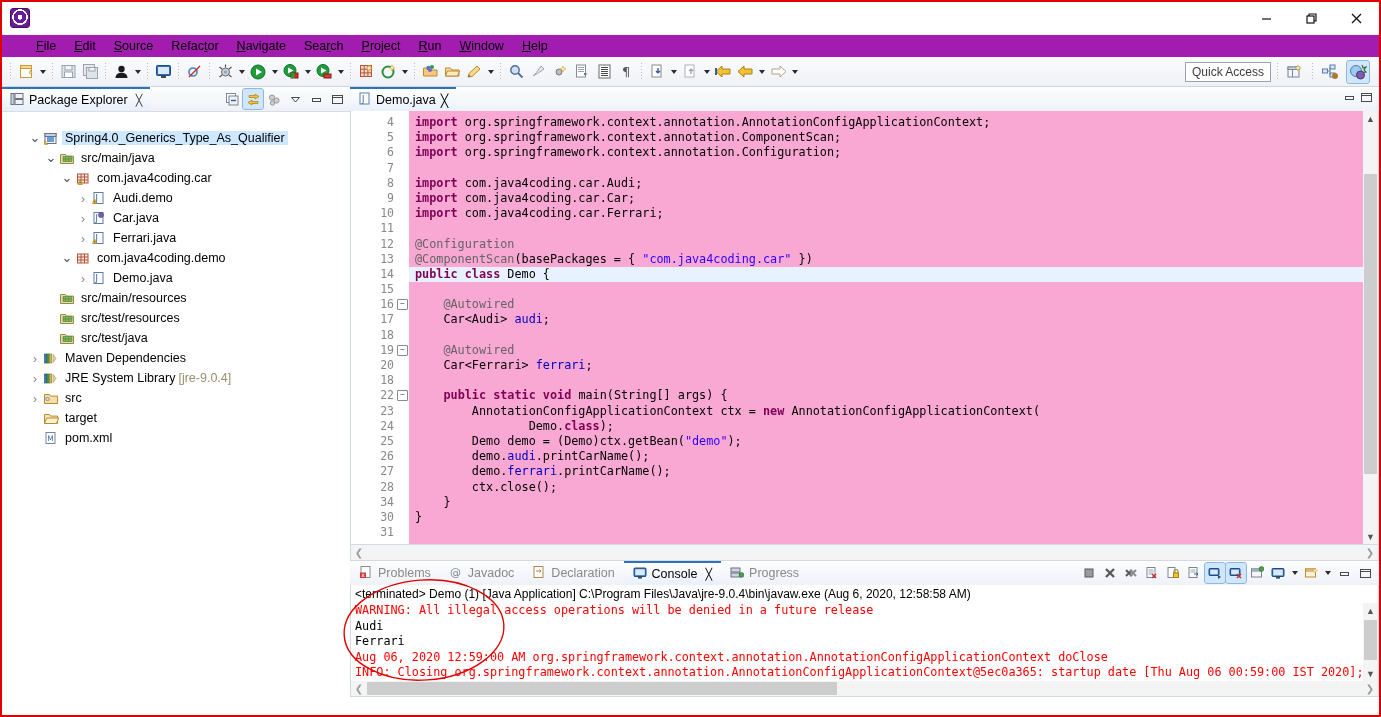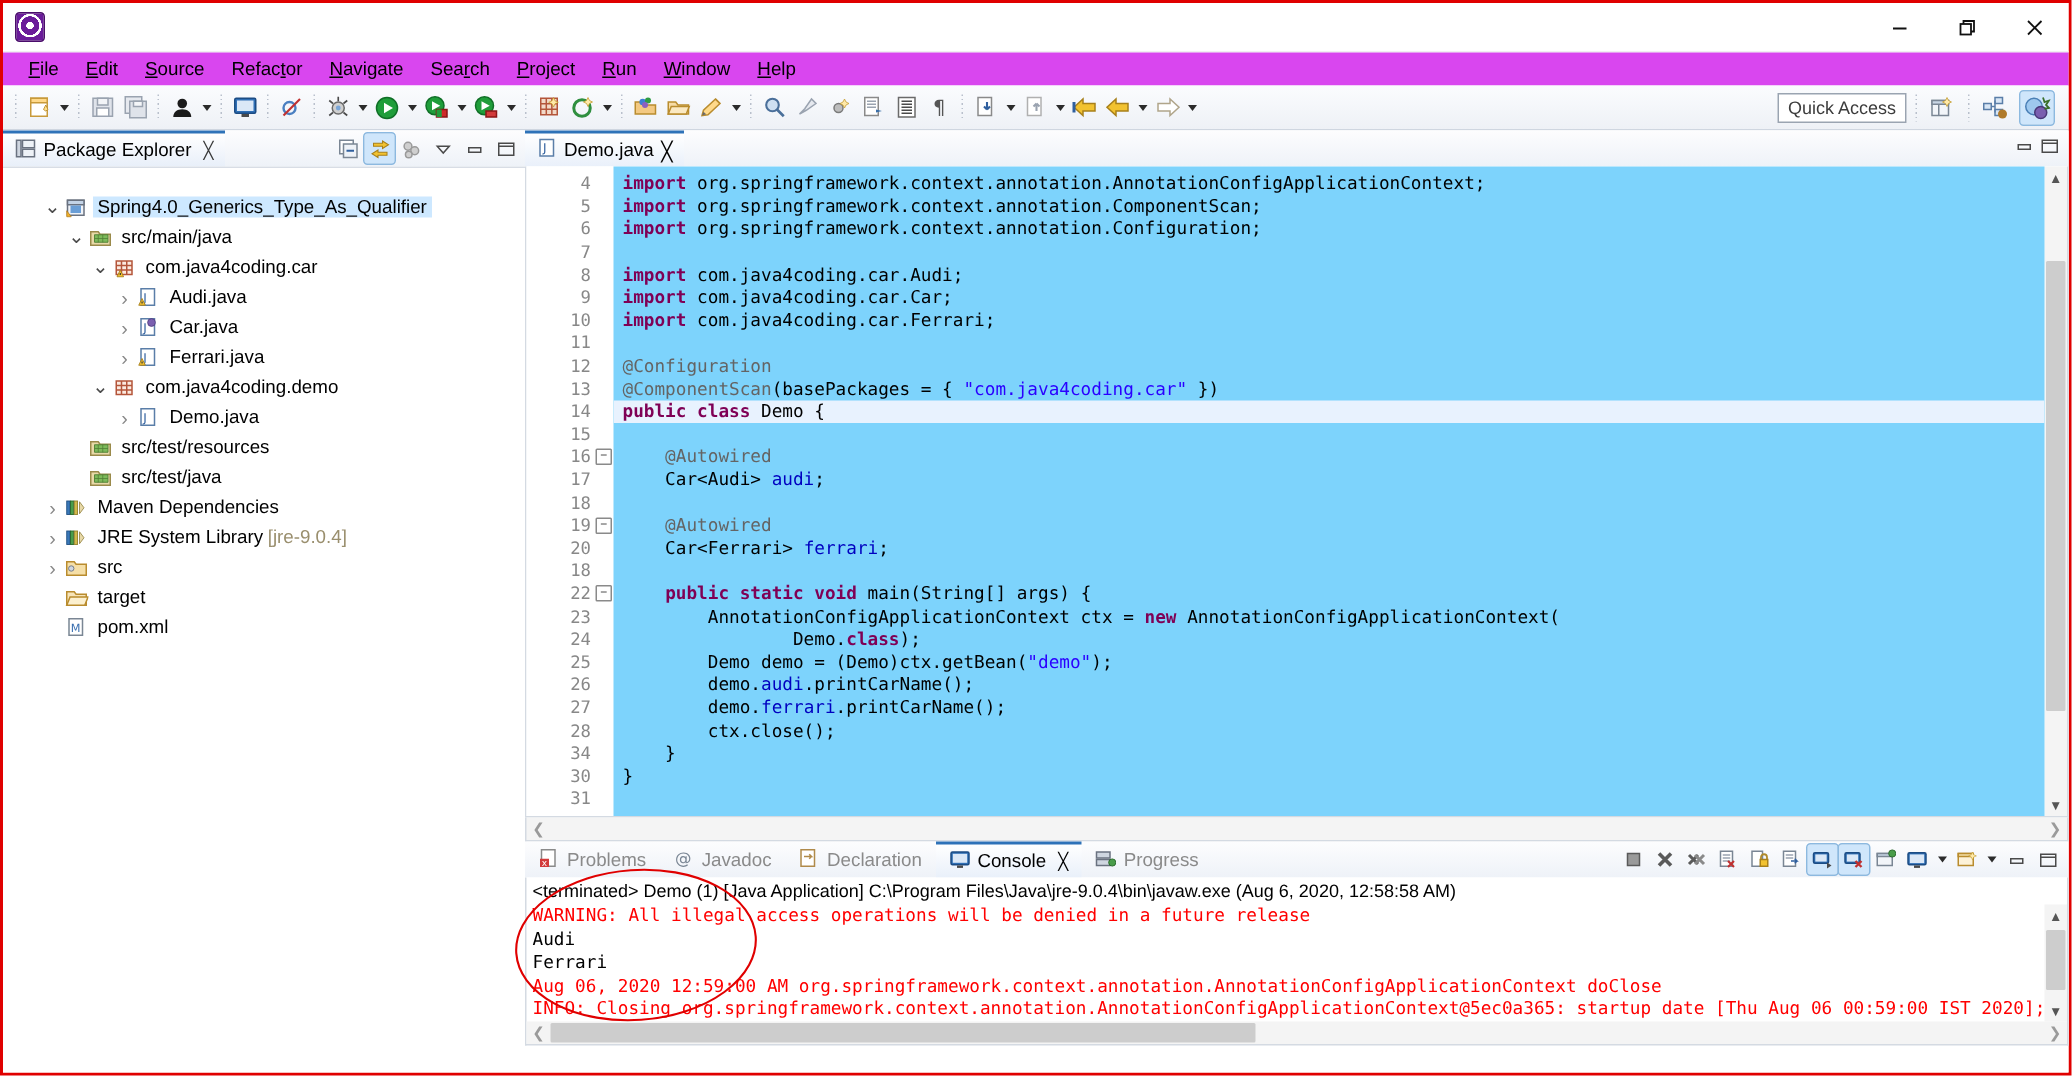--- a/index.html
+++ b/index.html
@@ -28,21 +28,21 @@
     background:radial-gradient(circle at 50% 45%, #ffffff 0 18%, #6a1b9a 19% 46%, #ffffff 47% 58%, #6a1b9a 59% 100%);
     border:1px solid #4a0d6b;flex:0 0 auto;
   }
   .titlebar .title{font-size:13px;white-space:nowrap;overflow:hidden;letter-spacing:0px;}
   .winbtns{margin-left:auto;display:flex;height:32px;}
   .winbtn{width:45px;height:32px;display:flex;align-items:center;justify-content:center;font-size:15px;color:#111;}
 
   
   .menubar{
     height:22px;flex:0 0 22px;display:flex;align-items:center;
-    padding-left:8px;background:#d946ef;font-size:12.5px;
+    padding-left:25px;background:#a21caf;font-size:12.5px;
   }
   .menubar span{padding:2px 9px;color:#000;}
   .menubar span u{text-decoration:underline;}
 
   
   .toolbar{
     height:29px;flex:0 0 29px;display:flex;align-items:center;
     background:linear-gradient(#fbfcfe,#eef1f6);
     border-bottom:1px solid #cfd6e0;padding:0 4px;gap:0px;
   }
@@ -102,21 +102,21 @@
   .markerbar{width:14px;flex:0 0 14px;background:#fff;}
   .gutter{
     width:32px;flex:0 0 32px;background:#fff;text-align:right;
     font-family:"DejaVu Sans Mono",monospace;font-size:11.5px;color:#888;
     padding-top:4px;position:relative;
   }
   .gline{height:15.2px;line-height:15.2px;padding-right:3px;position:relative;}
   .fold{position:absolute;right:-10px;top:2px;width:9px;height:9px;border:1px solid #8a8a8a;
         background:#fff;border-radius:1px;font-size:8px;line-height:7px;text-align:center;color:#333;}
   .vsep{width:12px;flex:0 0 12px;background:#fff;position:relative;}
-  .codewrap{flex:1 1 auto;min-width:0;position:relative;overflow:hidden;background:#7dd3fc;}
+  .codewrap{flex:1 1 auto;min-width:0;position:relative;overflow:hidden;background:#f9a8d4;}
   .code{
     font-family:"DejaVu Sans Mono",monospace;font-size:11.8px;
     padding-top:4px;white-space:pre;color:#000;
   }
   .cline{height:15.2px;line-height:15.2px;padding-left:6px;}
   .cline.cur{background:#e8f2fe;}
   .kw{color:#7f0055;font-weight:bold;}
   .str{color:#2a00ff;}
   .ann{color:#646464;}
   .fld{color:#0000c0;}
@@ -531,21 +531,21 @@
             <div class="trow" style="padding-left: 74px;">
               <div class="twist" style="font-size: 13px; color: rgb(138, 138, 138);">›</div>
               <div class="ticon">
                 <svg width="16" height="15" viewBox="0 0 16 15">
                   <rect x="3" y="1.5" width="9" height="11" fill="#fff" stroke="#5a7ea8"></rect>
                   <text x="4.5" y="10" font-size="8" font-family="DejaVu Sans" fill="#2f5f9e">J</text>
                   <path d="M1.5 12.5L3.7 8l2.2 4.5z" fill="#f2c230" stroke="#a8801a" stroke-width=".6"></path>
                   <line x1="3.7" y1="10" x2="3.7" y2="11.4" stroke="#333" stroke-width=".8"></line>
                 </svg>
               </div>
-              <span class="lbl">Audi.java</span>
+              <span class="lbl">Audi.demo</span>
             </div>
             <div class="trow" style="padding-left: 74px;">
               <div class="twist" style="font-size: 13px; color: rgb(138, 138, 138);">›</div>
               <div class="ticon">
                 <svg width="16" height="15" viewBox="0 0 16 15">
                   <rect x="3" y="1.5" width="9" height="11" fill="#fff" stroke="#5a7ea8"></rect>
                   <text x="4.5" y="10" font-size="8" font-family="DejaVu Sans" fill="#2f5f9e">J</text>
                   <circle cx="10" cy="4" r="2.6" fill="#7a5fb0" stroke="#4a3878" stroke-width=".5"></circle>
                 </svg>
               </div>
@@ -578,20 +578,33 @@
             </div>
             <div class="trow" style="padding-left: 74px;">
               <div class="twist" style="font-size: 13px; color: rgb(138, 138, 138);">›</div>
               <div class="ticon">
                 <svg width="16" height="15" viewBox="0 0 16 15">
                   <rect x="3" y="1.5" width="9" height="11" fill="#fff" stroke="#5a7ea8"></rect>
                   <text x="4.5" y="10" font-size="8" font-family="DejaVu Sans" fill="#2f5f9e">J</text>
                 </svg>
               </div>
               <span class="lbl">Demo.java</span>
+            </div>
+            <div class="trow" style="padding-left: 42px;">
+              <div class="twist"></div>
+              <div class="ticon">
+                <svg width="16" height="15" viewBox="0 0 16 15">
+                  <path d="M1.5 12.5V3.5h5l1.2 1.6h6.8v7.4z" fill="#e7d9a8" stroke="#9a8a4a"></path>
+                  <path d="M4 5.5h9v5H4z" fill="#7dba5a" stroke="#4e7d33" stroke-width=".6"></path>
+                  <line x1="6.5" y1="5.5" x2="6.5" y2="10.5" stroke="#4e7d33" stroke-width=".5"></line>
+                  <line x1="9.5" y1="5.5" x2="9.5" y2="10.5" stroke="#4e7d33" stroke-width=".5"></line>
+                  <line x1="4" y1="8" x2="13" y2="8" stroke="#4e7d33" stroke-width=".5"></line>
+                </svg>
+              </div>
+              <span class="lbl">src/main/resources</span>
             </div>
             <div class="trow" style="padding-left: 42px;">
               <div class="twist"></div>
               <div class="ticon">
                 <svg width="16" height="15" viewBox="0 0 16 15">
                   <path d="M1.5 12.5V3.5h5l1.2 1.6h6.8v7.4z" fill="#e7d9a8" stroke="#9a8a4a"></path>
                   <path d="M4 5.5h9v5H4z" fill="#7dba5a" stroke="#4e7d33" stroke-width=".6"></path>
                   <line x1="6.5" y1="5.5" x2="6.5" y2="10.5" stroke="#4e7d33" stroke-width=".5"></line>
                   <line x1="9.5" y1="5.5" x2="9.5" y2="10.5" stroke="#4e7d33" stroke-width=".5"></line>
                   <line x1="4" y1="8" x2="13" y2="8" stroke="#4e7d33" stroke-width=".5"></line>

